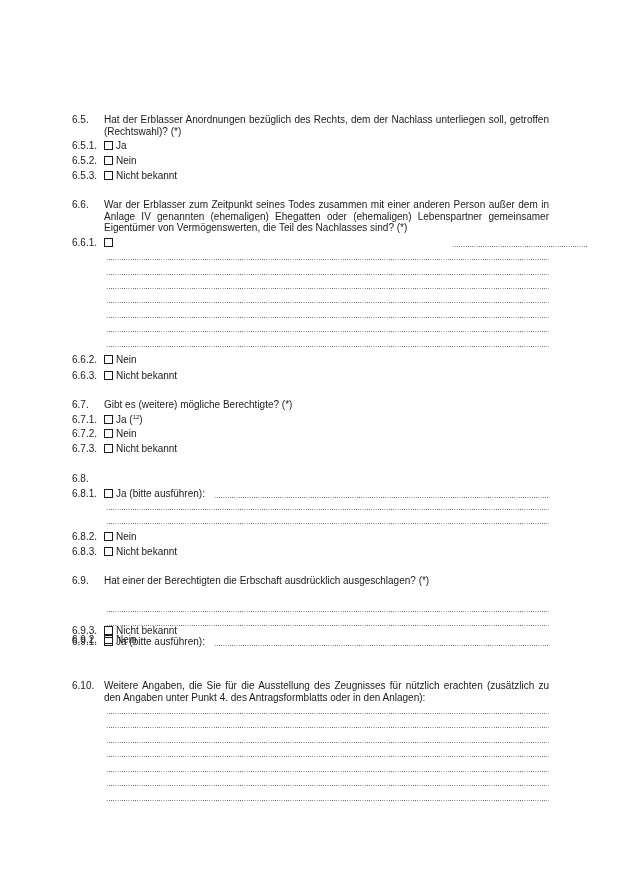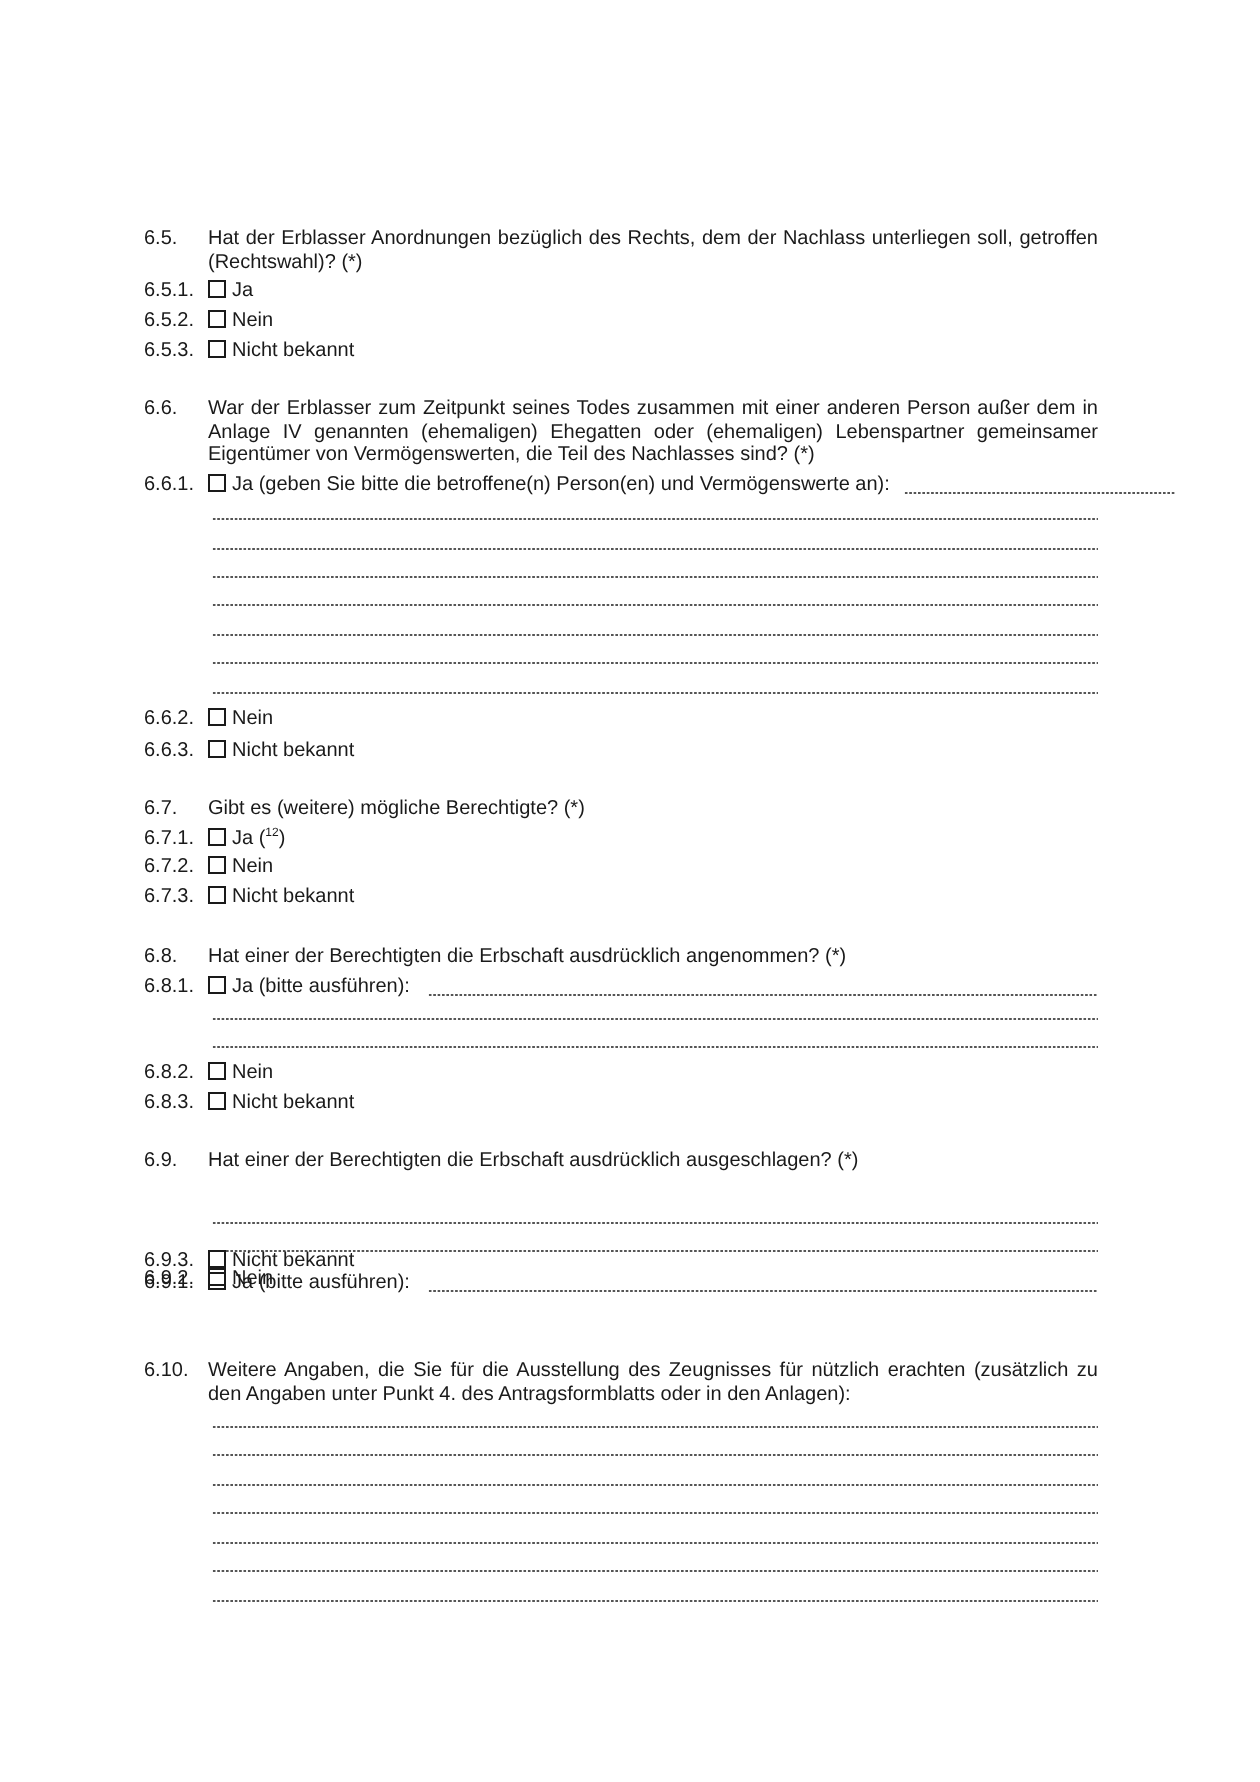--- a/index.html
+++ b/index.html
@@ -46,21 +46,21 @@
     </div>
   </div>
 
   <div class="section">
     <div class="row" style="top:198px;text-decoration:underline;">
       <span class="num">6.6.</span>
       <span class="qtext" style="top:1px;">War der Erblasser zum Zeitpunkt seines Todes zusammen mit einer anderen Person außer dem in Anlage IV genannten (ehemaligen) Ehegatten oder (ehemaligen) Lebenspartner gemeinsamer Eigentümer von Vermögenswerten, die Teil des Nachlasses sind? (*)</span>
     </div>
     <div class="row" style="top:236px;padding-left:39px;">
       <span class="num">6.6.1.</span>
-      <span class="text"><span class="cb"></span><span>Ja (geben Sie bitte die betroffene(n) Person(en) und Vermögenswerte an):</span></span>
+      <span class="text"><span class="cb"></span></span>
       <span class="dots-tail" style="left:452px;"></span>
     </div>
     <div class="dotline" style="top:259px;"></div>
     <div class="dotline" style="top:274px;"></div>
     <div class="dotline" style="top:288px;"></div>
     <div class="dotline" style="top:302px;"></div>
     <div class="dotline" style="top:317px;"></div>
     <div class="dotline" style="top:331px;"></div>
     <div class="dotline" style="top:346px;"></div>
     <div class="row" style="top:353px;">
@@ -88,21 +88,20 @@
     </div>
     <div class="row" style="top:442px;">
       <span class="num">6.7.3.</span>
       <span class="text"><span class="cb"></span><span>Nicht bekannt</span></span>
     </div>
   </div>
 
   <div class="section">
     <div class="row" style="top:472px;">
       <span class="num">6.8.</span>
-      <span class="text">Hat einer der Berechtigten die Erbschaft ausdrücklich angenommen? (*)</span>
     </div>
     <div class="row" style="top:487px;">
       <span class="num">6.8.1.</span>
       <span class="text"><span class="cb"></span><span>Ja (bitte ausführen):</span></span>
       <span class="dots-tail" style="left:214px;"></span>
     </div>
     <div class="dotline" style="top:509px;"></div>
     <div class="dotline" style="top:523px;"></div>
     <div class="row" style="top:530px;">
       <span class="num">6.8.2.</span>

